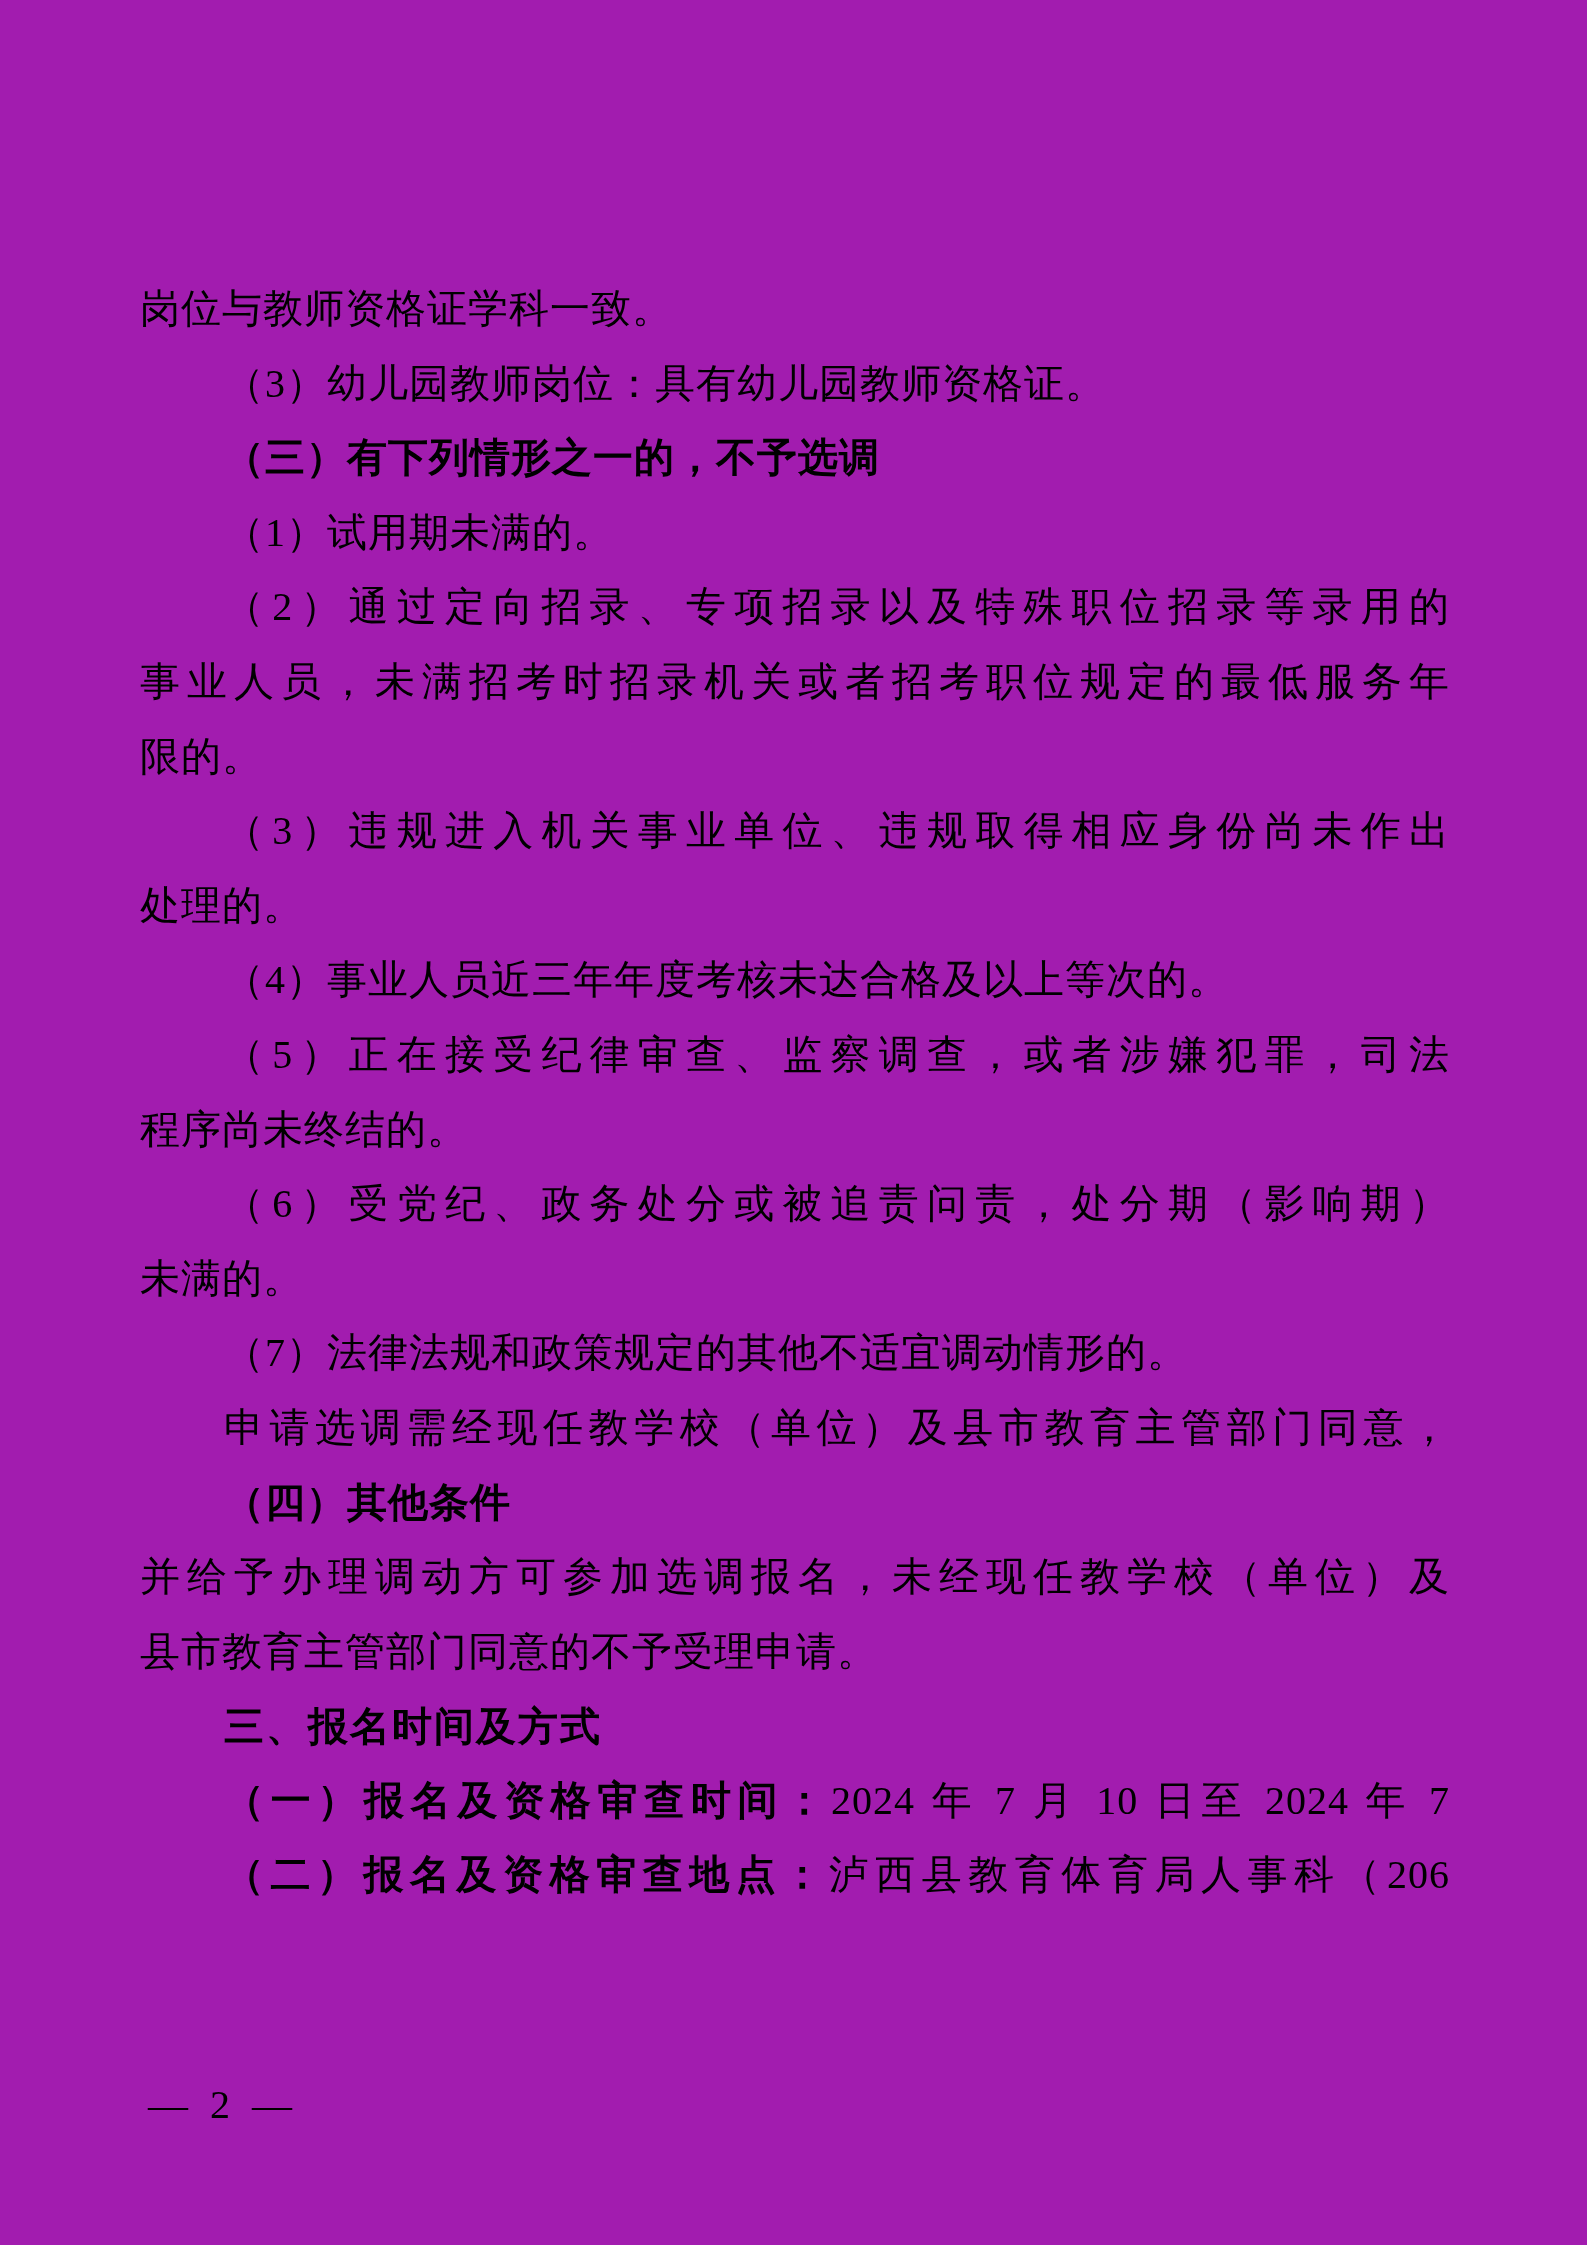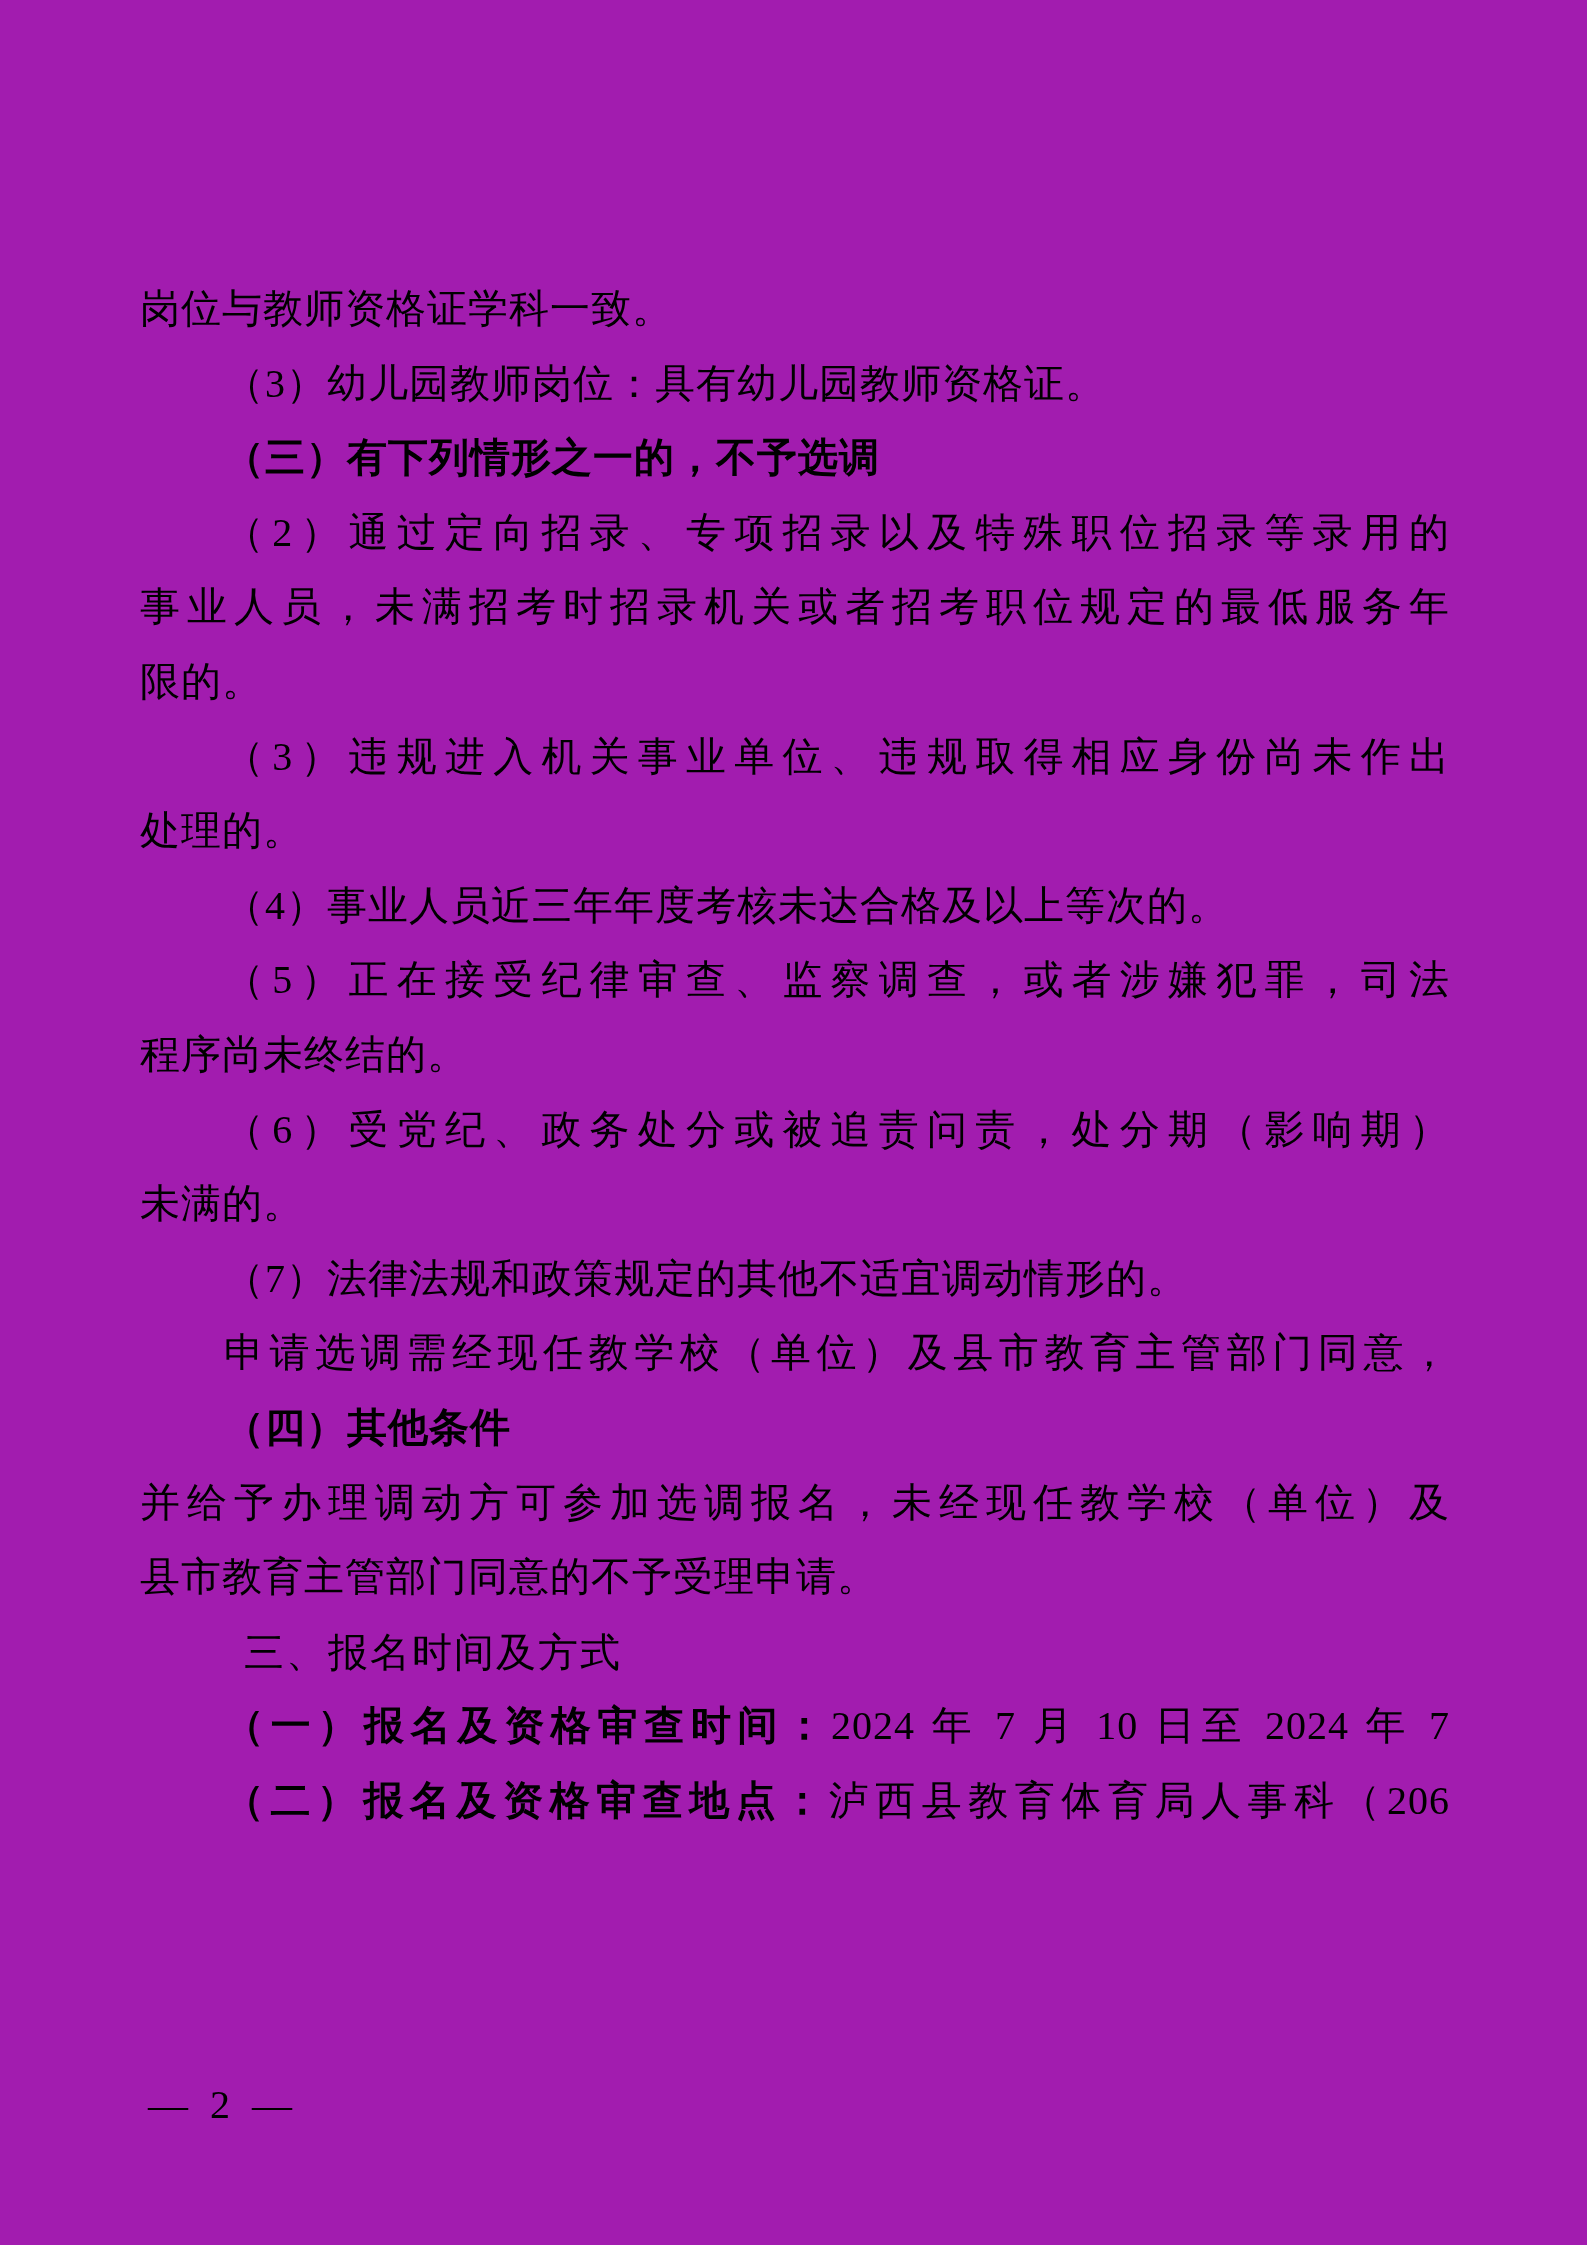--- a/index.html
+++ b/index.html
@@ -37,42 +37,42 @@
     white-space: normal;
     text-align: justify;
     text-align-last: justify;
     text-justify: inter-character;
   }
   .line .seg.bold {
     font-weight: bold;
   }
   .line.heading .seg {
     font-family: "Liberation Sans", "DejaVu Sans", sans-serif;
-    font-weight: normal;
+    font-weight: bold;
     letter-spacing: 2px;
-    margin-left: 20px;
   }
   .page-number {
     position: absolute;
     left: 148px;
     top: 2075px;
     font-size: 40px;
     line-height: 60px;
     letter-spacing: 6px;
     color: #000000;
   }
 </style>
 </head>
 <body>
 
 <div class="page">
   <div class="content">
       <div class="line"><span class="seg">岗位与教师资格证学科一致。</span></div>
       <div class="line indent"><span class="seg">（3）幼儿园教师岗位：具有幼儿园教师资格证。</span></div>
       <div class="line indent"><span class="seg bold">（三）有下列情形之一的，不予选调</span></div>
+      <div class="line indent"><span class="seg">（1）试用期未满的。</span></div>
       <div class="line indent justify"><span class="seg">（2）通过定向招录、专项招录以及特殊职位招录等录用的</span></div>
       <div class="line justify"><span class="seg">事业人员，未满招考时招录机关或者招考职位规定的最低服务年</span></div>
       <div class="line"><span class="seg">限的。</span></div>
       <div class="line indent justify"><span class="seg">（3）违规进入机关事业单位、违规取得相应身份尚未作出</span></div>
       <div class="line"><span class="seg">处理的。</span></div>
       <div class="line indent"><span class="seg">（4）事业人员近三年年度考核未达合格及以上等次的。</span></div>
       <div class="line indent justify"><span class="seg">（5）正在接受纪律审查、监察调查，或者涉嫌犯罪，司法</span></div>
       <div class="line"><span class="seg">程序尚未终结的。</span></div>
       <div class="line indent justify"><span class="seg">（6）受党纪、政务处分或被追责问责，处分期（影响期）</span></div>
       <div class="line"><span class="seg">未满的。</span></div>

